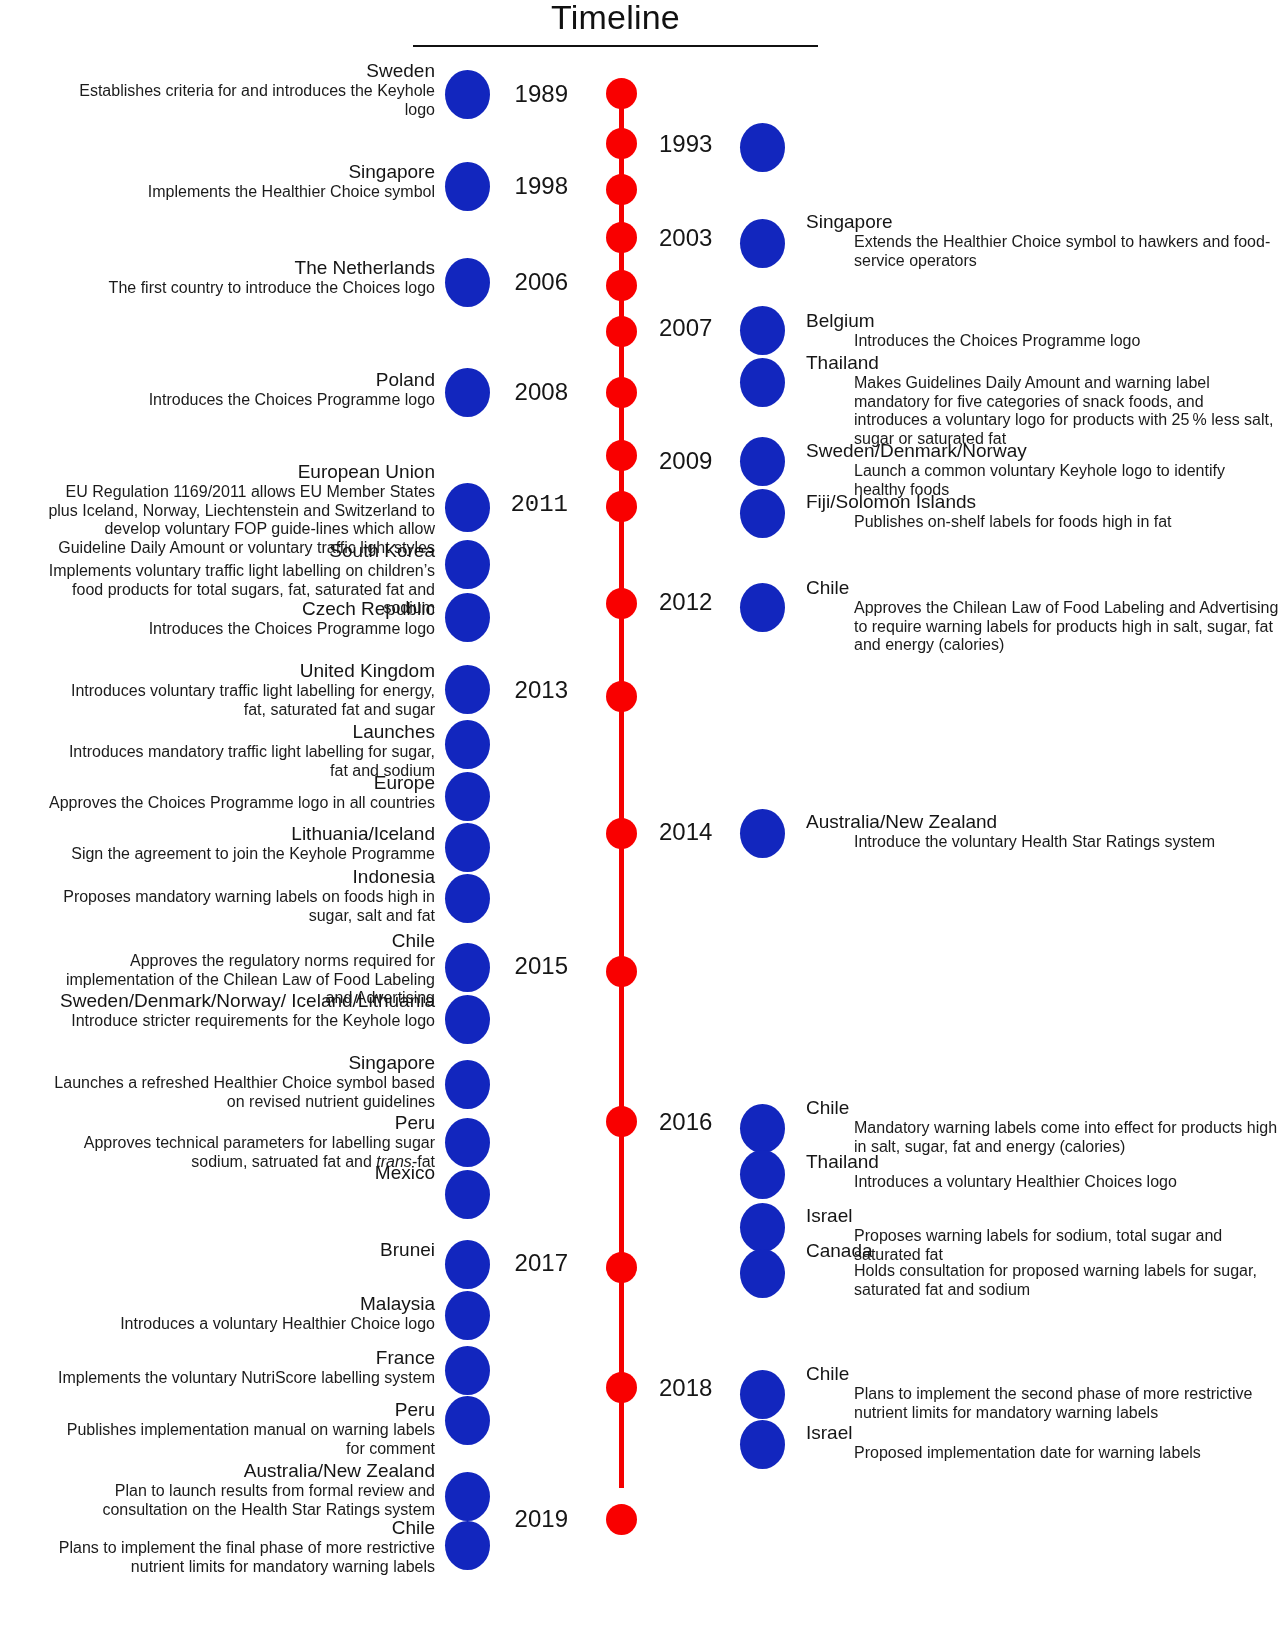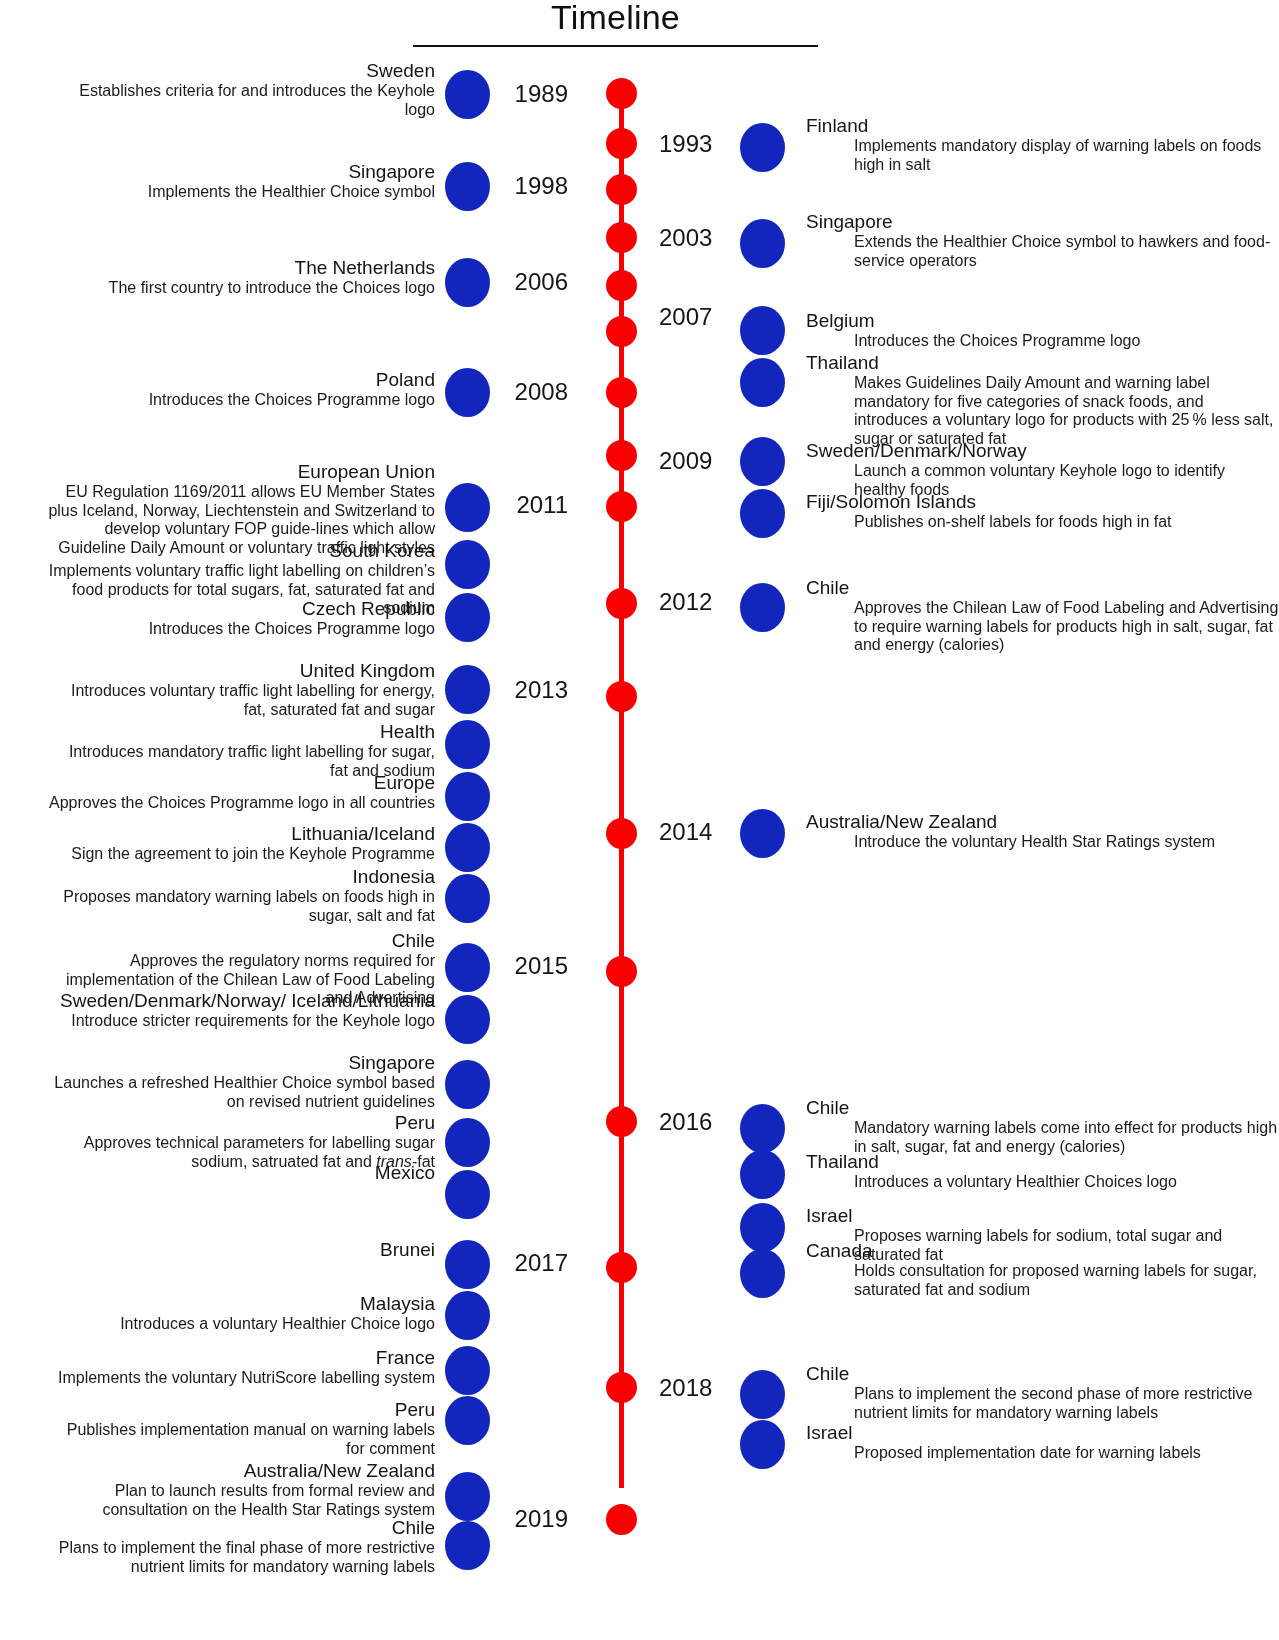--- a/index.html
+++ b/index.html
@@ -110,21 +110,21 @@
     </div>
     <div class="entry" style="top: 598px; right: 0px; width: 435px;">
       <div class="country">Czech Republic</div>
       <div class="desc">Introduces the Choices Programme logo</div>
     </div>
     <div class="entry" style="top: 660px; right: 0px; width: 435px;">
       <div class="country">United Kingdom</div>
       <div class="desc">Introduces voluntary traffic light labelling for energy, fat, saturated fat and sugar</div>
     </div>
     <div class="entry" style="top: 721px; right: 0px; width: 435px;">
-      <div class="country">Health</div>
+      <div class="country">Launches</div>
       <div class="desc">Introduces mandatory traffic light labelling for sugar, fat and sodium</div>
     </div>
     <div class="entry" style="top: 772px; right: 0px; width: 435px;">
       <div class="country">Europe</div>
       <div class="desc">Approves the Choices Programme logo in all countries</div>
     </div>
     <div class="entry" style="top: 823px; right: 0px; width: 435px;">
       <div class="country">Lithuania/Iceland</div>
       <div class="desc">Sign the agreement to join the Keyhole Programme</div>
     </div>
@@ -198,32 +198,28 @@
     <div class="bullet" style="top: 1346px; left: 445px; background: rgb(18, 38, 190);"></div>
     <div class="bullet" style="top: 1396px; left: 445px; background: rgb(18, 38, 190);"></div>
     <div class="bullet" style="top: 1472px; left: 445px; background: rgb(18, 38, 190);"></div>
     <div class="bullet" style="top: 1521px; left: 445px; background: rgb(18, 38, 190);"></div>
   </div>
 <div id="left-years">
     <div class="year" style="top: 80px; left: 0px; width: 568px; text-align: right;">1989</div>
     <div class="year" style="top: 172px; left: 0px; width: 568px; text-align: right;">1998</div>
     <div class="year" style="top: 268px; left: 0px; width: 568px; text-align: right;">2006</div>
     <div class="year" style="top: 378px; left: 0px; width: 568px; text-align: right;">2008</div>
-    <div class="year" style="top: 491px; left: 0px; width: 568px; text-align: right;">2011</div>
+    <div class="year" style="top: 491px; left: 0px; width: 568px; text-align: right; font-family: Liberation Mono, monospace;">2011</div>
     <div class="year" style="top: 676px; left: 0px; width: 568px; text-align: right;">2013</div>
     <div class="year" style="top: 952px; left: 0px; width: 568px; text-align: right;">2015</div>
     <div class="year" style="top: 1249px; left: 0px; width: 568px; text-align: right;">2017</div>
     <div class="year" style="top: 1505px; left: 0px; width: 568px; text-align: right;">2019</div>
   </div>
 
 <div id="right-col" class="side" style="left:806px;top:0px;width:473px;height:1640px;">
-    <div class="entry" style="top: 115px; left: 0px; width: 473px;">
-      <div class="country">Finland</div>
-      <div class="desc">Implements mandatory display of warning labels on foods high in salt</div>
-    </div>
     <div class="entry" style="top: 211px; left: 0px; width: 473px;">
       <div class="country">Singapore</div>
       <div class="desc">Extends the Healthier Choice symbol to hawkers and food-service operators</div>
     </div>
     <div class="entry" style="top: 310px; left: 0px; width: 473px;">
       <div class="country">Belgium</div>
       <div class="desc">Introduces the Choices Programme logo</div>
     </div>
     <div class="entry" style="top: 352px; left: 0px; width: 473px;">
       <div class="country">Thailand</div>
@@ -282,19 +278,19 @@
     <div class="bullet" style="top: 1104px; left: 740px; background: rgb(18, 38, 190);"></div>
     <div class="bullet" style="top: 1150px; left: 740px; background: rgb(18, 38, 190);"></div>
     <div class="bullet" style="top: 1203px; left: 740px; background: rgb(18, 38, 190);"></div>
     <div class="bullet" style="top: 1249px; left: 740px; background: rgb(18, 38, 190);"></div>
     <div class="bullet" style="top: 1370px; left: 740px; background: rgb(18, 38, 190);"></div>
     <div class="bullet" style="top: 1420px; left: 740px; background: rgb(18, 38, 190);"></div>
   </div>
 <div id="right-years">
     <div class="year" style="top: 130px; left: 659px;">1993</div>
     <div class="year" style="top: 224px; left: 659px;">2003</div>
-    <div class="year" style="top: 303px; left: 659px;">2007</div>
+    <div class="year" style="top: 314px; left: 659px;">2007</div>
     <div class="year" style="top: 447px; left: 659px;">2009</div>
     <div class="year" style="top: 588px; left: 659px;">2012</div>
     <div class="year" style="top: 818px; left: 659px;">2014</div>
     <div class="year" style="top: 1108px; left: 659px;">2016</div>
     <div class="year" style="top: 1374px; left: 659px;">2018</div>
   </div>
 
 </body></html>

